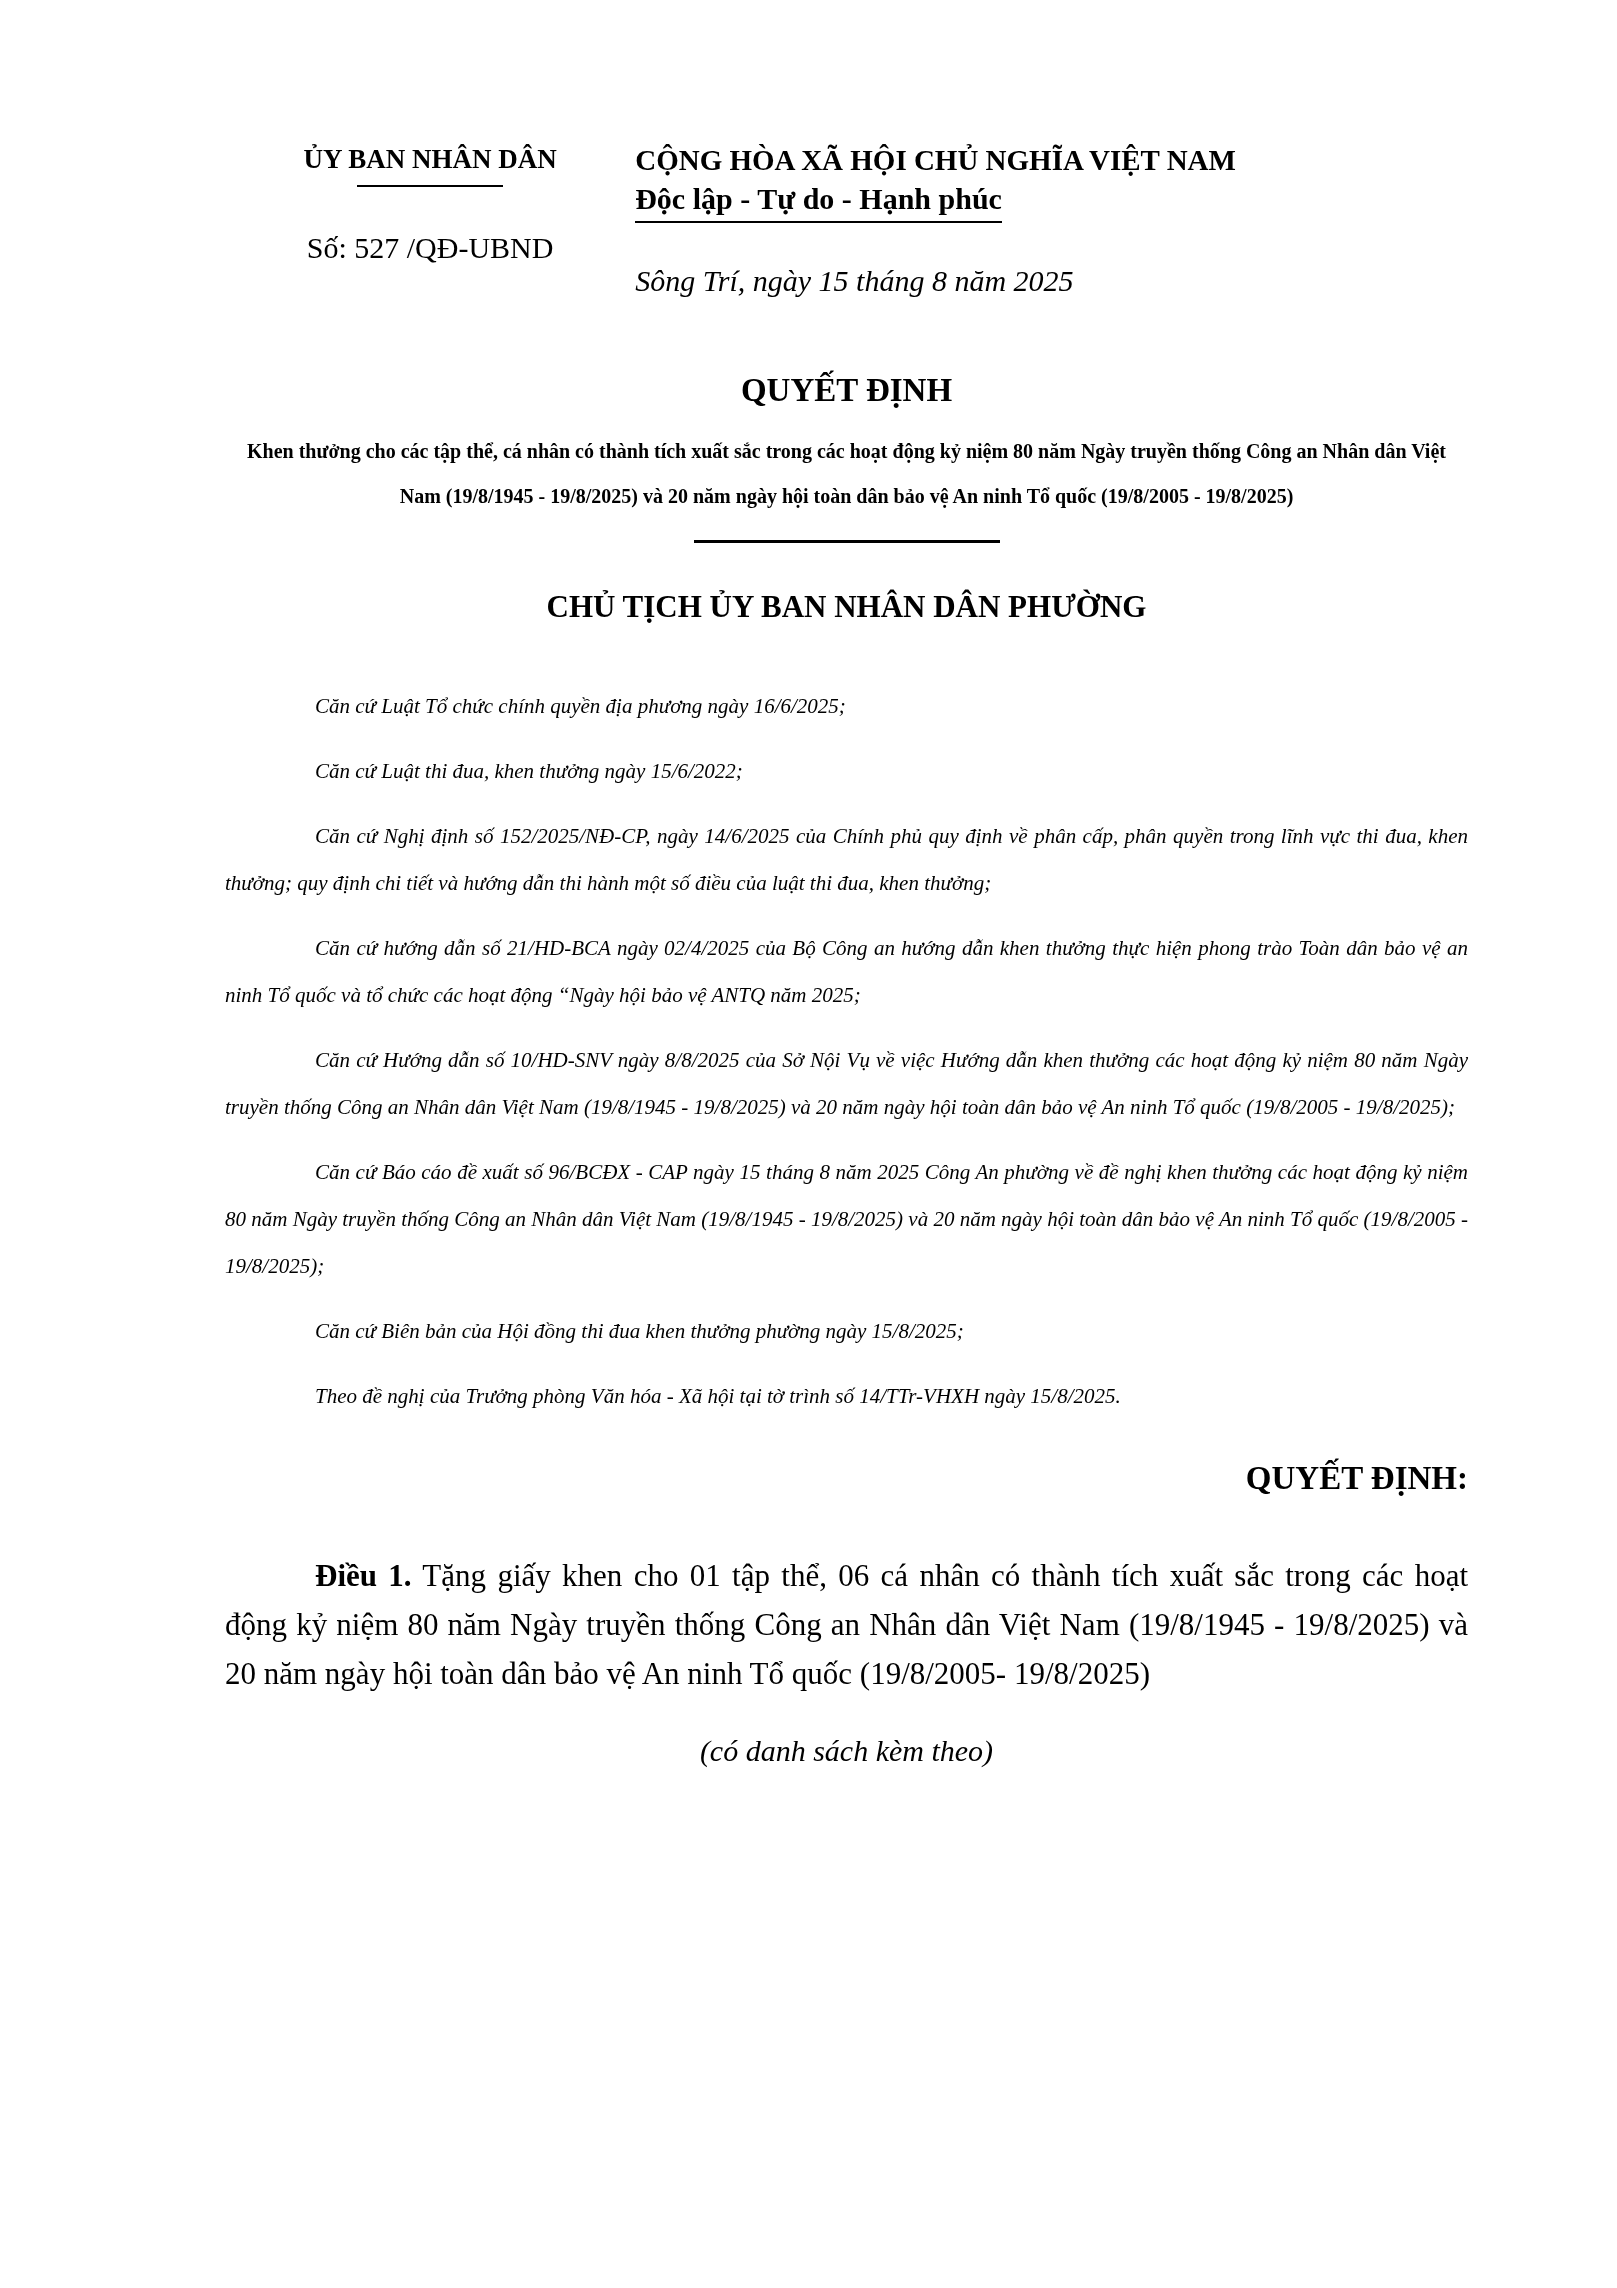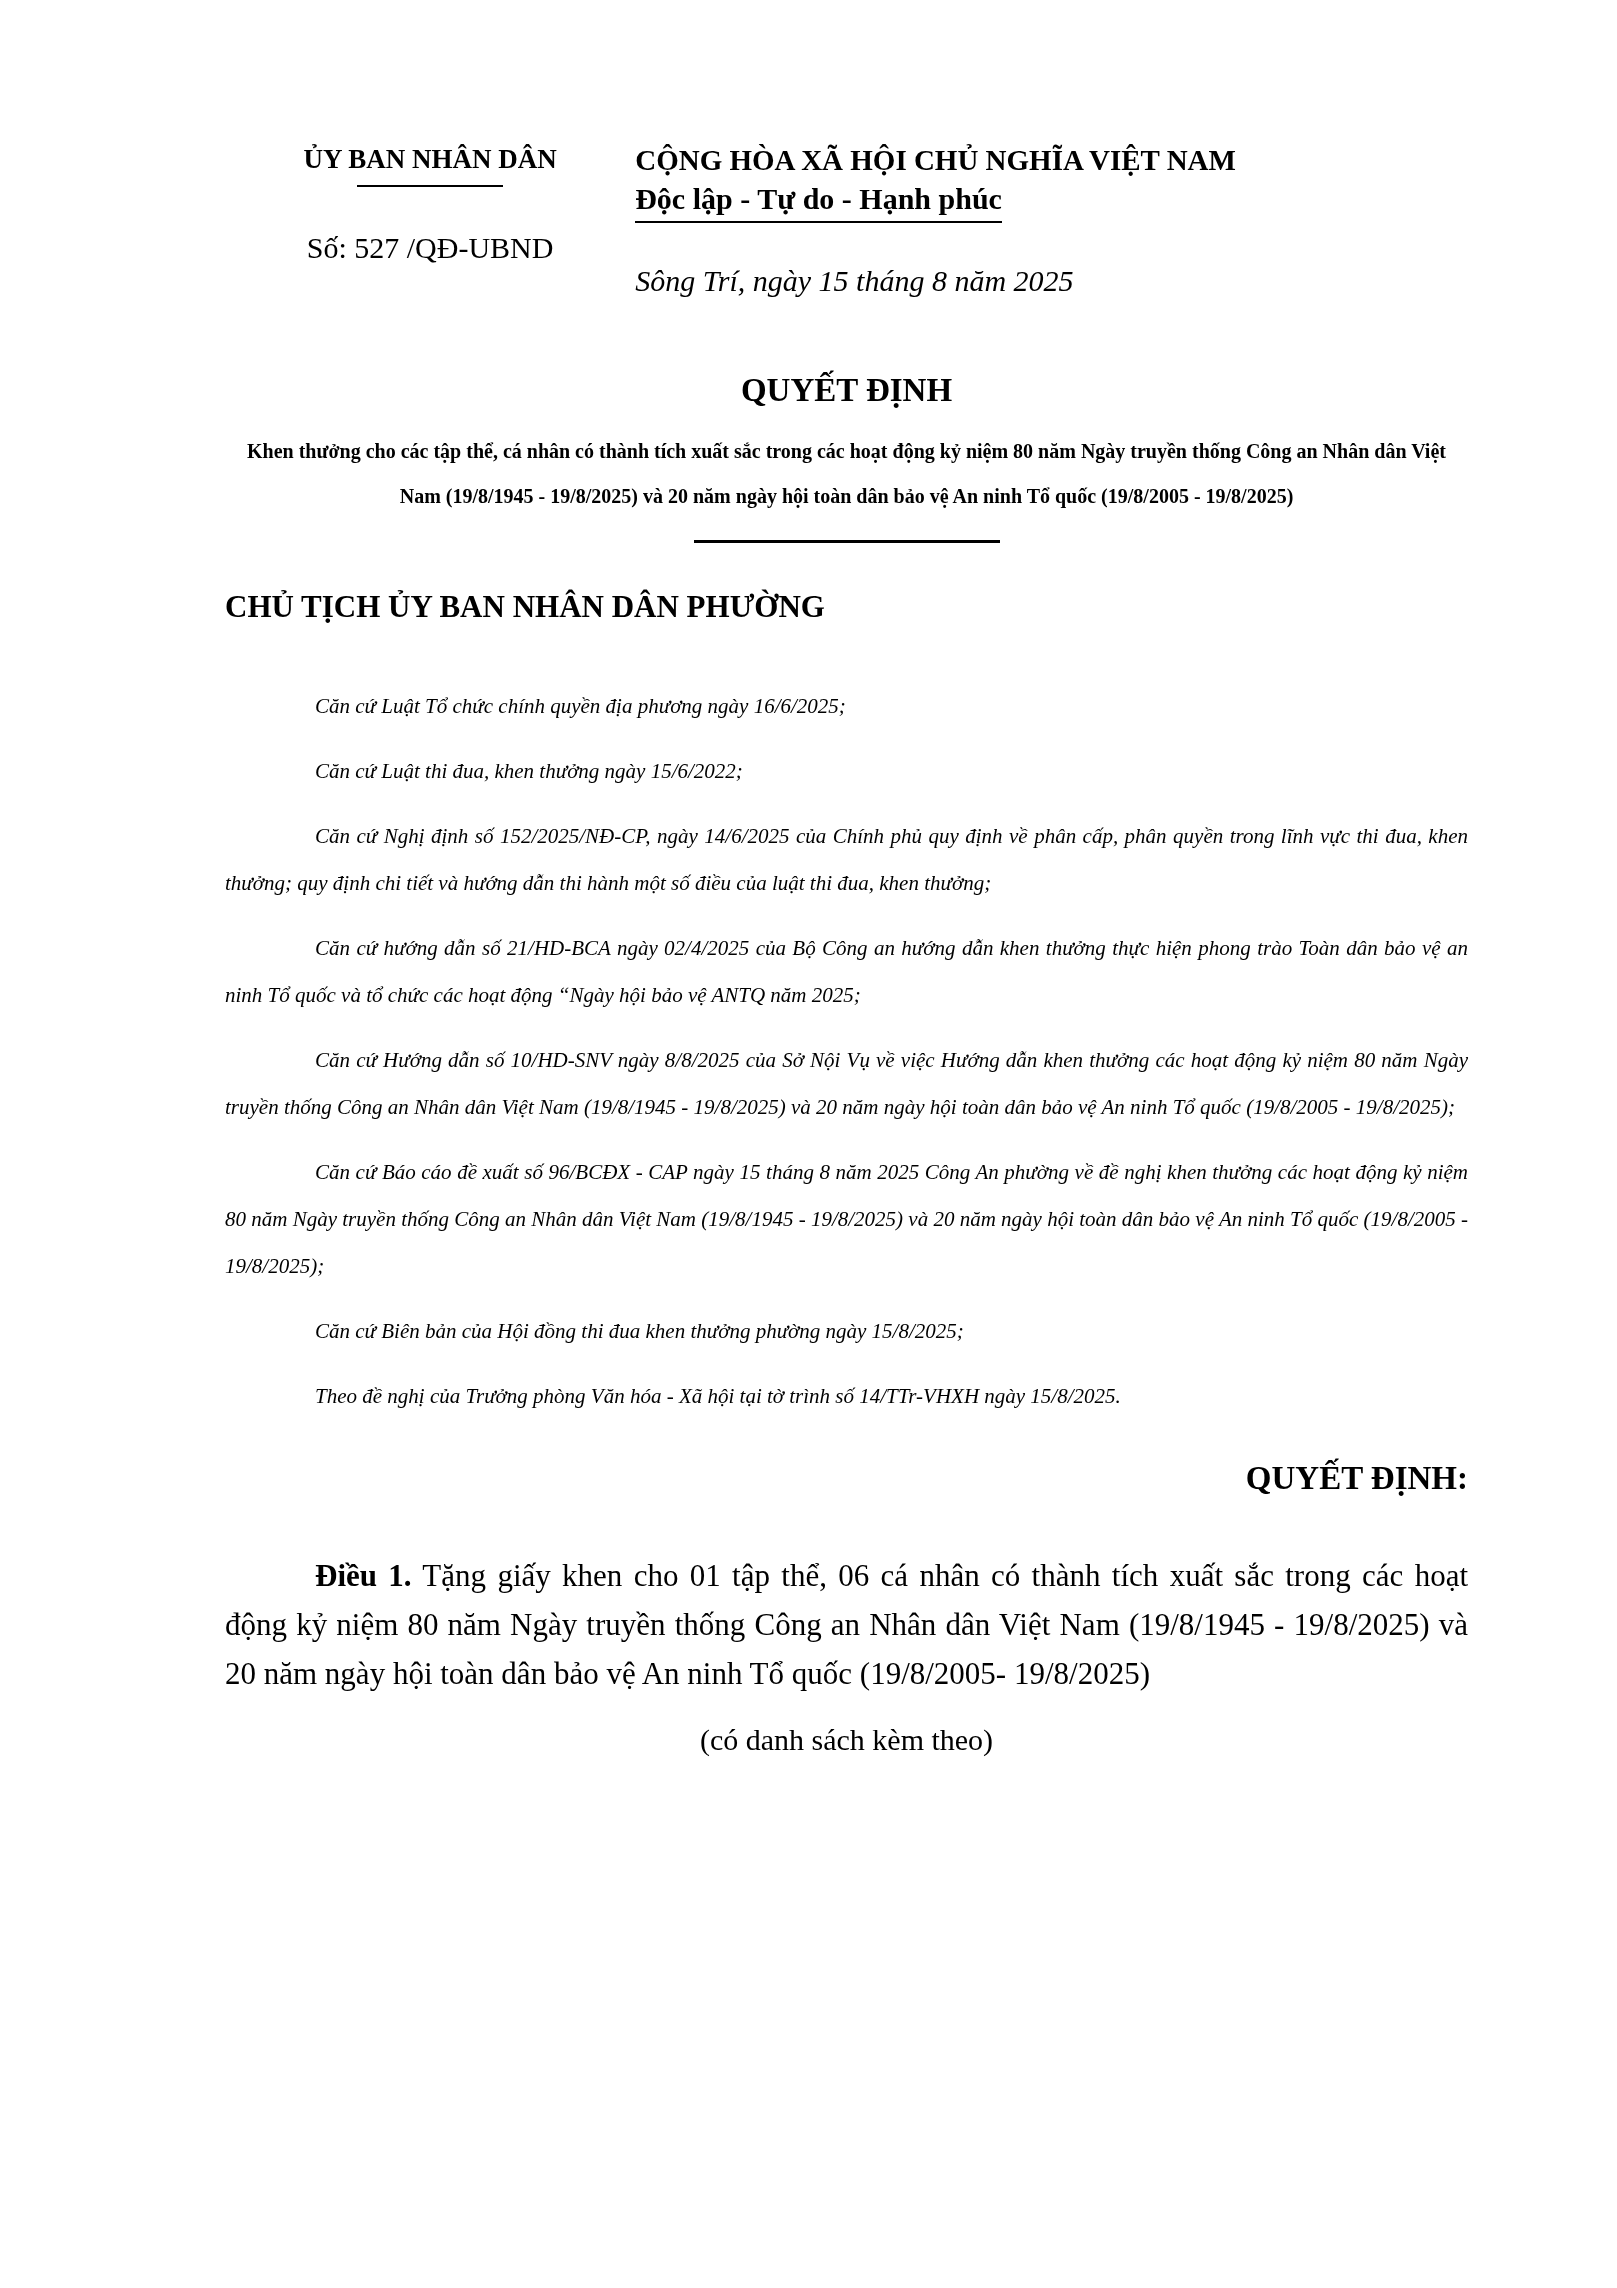--- a/index.html
+++ b/index.html
@@ -89,21 +89,21 @@
     margin: 16px auto 16px auto;
     max-width: 1251px;
   }
   .title-rule {
     width: 306px;
     height: 0;
     border-bottom: 3.6px solid #000;
     margin: 21.6px auto 0 auto;
   }
   .authority {
-    text-align: left;
+    text-align: center;
     font-weight: bold;
     font-size: 31px;
     line-height: 41px;
     margin-top: 43px;
   }
 
   
   .recitals {
     margin-top: 56px;
   }
@@ -129,23 +129,24 @@
     line-height: 49px;
     text-align: justify;
     text-indent: 90px;
     margin: 50px 0 0 0;
   }
   .article-label {
     font-weight: bold;
   }
   .attachment-note {
     text-align: center;
+    font-style: italic;
     font-size: 30px;
     line-height: 41px;
-    margin-top: 21px;
+    margin-top: 32px;
   }
 </style>
 </head>
 <body>
 
 <div class="page">
 
   <div class="hdr">
     <div class="hdr-left">
       <div class="org-line">ỦY BAN NHÂN DÂN</div>

